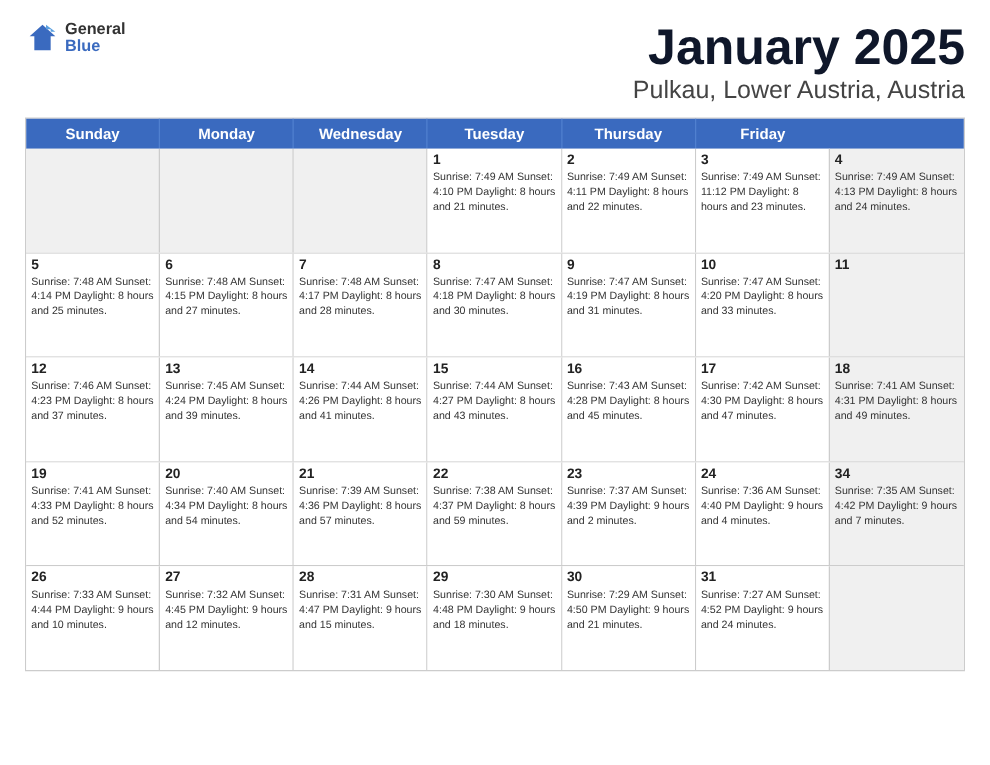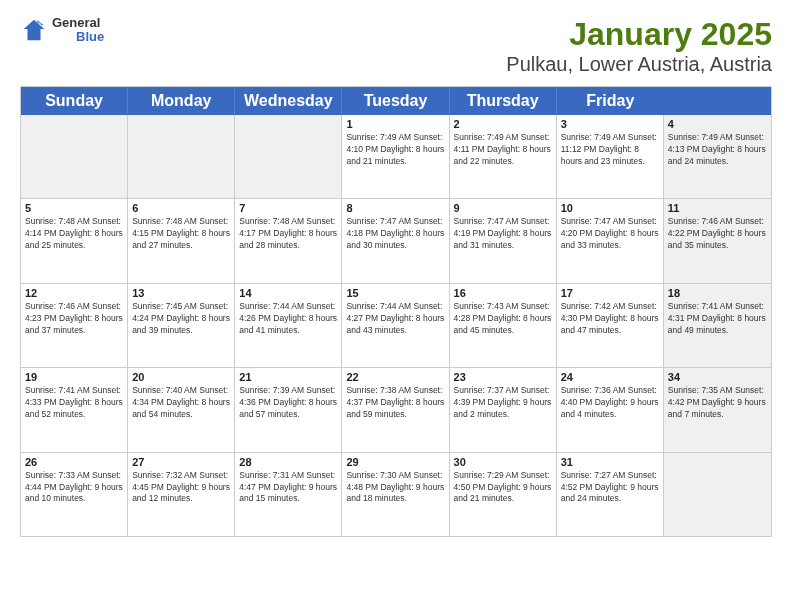--- a/index.html
+++ b/index.html
@@ -29,51 +29,51 @@
       gap: 4px;
     }
     .logo-text {
       display: flex;
       flex-direction: column;
       font-size: 13px;
       font-weight: bold;
       line-height: 1.1;
     }
     .logo-general { color: #333; }
-    .logo-blue { color: #3a6abf; margin-left: 24px; }
+    .logo-blue { color: #3a6abf; }
     .logo-icon {
       width: 28px;
       height: 28px;
     }
     .title-block {
       text-align: right;
     }
     .title-main {
-      font-size: 32px;
+      font-size: 40px;
       font-weight: bold;
-      color: #4d7c0f;
+      color: #0f172a;
     }
     .title-sub {
       font-size: 20px;
       color: #444;
     }
     .calendar {
       flex: 1;
       display: flex;
       flex-direction: column;
       border: 1px solid #ccc;
     }
     .cal-header-row {
       display: grid;
       grid-template-columns: repeat(7, 1fr);
       background: #3a6abf;
     }
     .cal-header-cell {
       color: #fff;
-      font-size: 16px;
+      font-size: 12px;
       font-weight: bold;
       text-align: center;
       padding: 5px 2px;
       border-right: 1px solid #5080cf;
     }
     .cal-header-cell:last-child { border-right: none; }
     .cal-body {
       flex: 1;
       display: flex;
       flex-direction: column;
@@ -211,24 +211,20 @@
           </div>
           <div class="cal-cell">
             <div class="day-num">10</div>
             <div class="day-info">Sunrise: 7:47 AM
 Sunset: 4:20 PM
 Daylight: 8 hours
 and 33 minutes.</div>
           </div>
           <div class="cal-cell shaded">
             <div class="day-num">11</div>
-            <div class="day-info">Sunrise: 7:46 AM
-Sunset: 4:22 PM
-Daylight: 8 hours
-and 35 minutes.</div>
           </div>
         </div>
         <div class="cal-week">
           <div class="cal-cell">
             <div class="day-num">12</div>
             <div class="day-info">Sunrise: 7:46 AM
 Sunset: 4:23 PM
 Daylight: 8 hours
 and 37 minutes.</div>
           </div>

